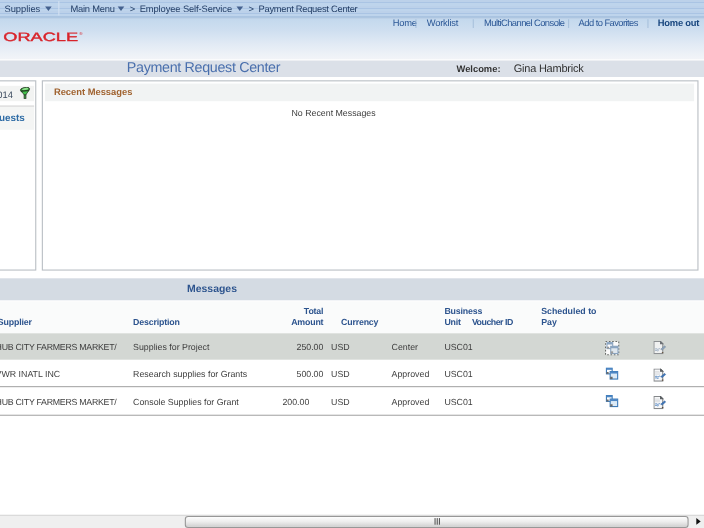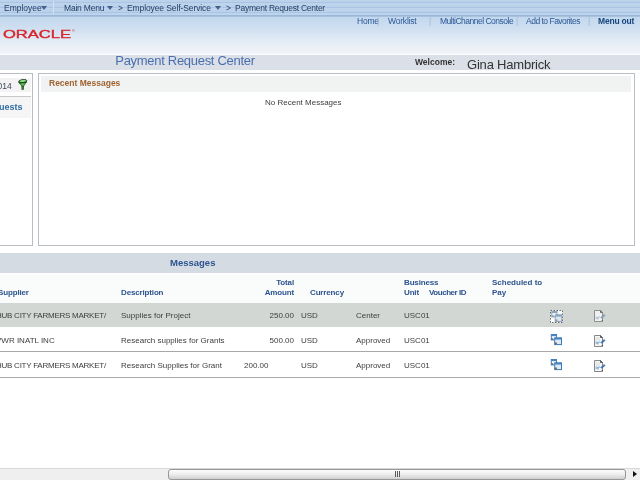--- a/index.html
+++ b/index.html
@@ -19,50 +19,50 @@
   #hdrbar{left:0;top:55px;width:640px;height:15px;background:#dbe0e8;}
   #ptitle{font-size:13px;letter-spacing:-0.3px;font-weight:normal;color:#4a6fad;}
   .panelborder{border:1px solid #b9bec4;background:#ffffff;}
   .hcell{font-size:8px;letter-spacing:-0.15px;font-weight:bold;color:#2d548e;line-height:10px;white-space:pre;}
   .dcell{font-size:8px;color:#3d3d3d;line-height:9px;white-space:pre;}
 </style>
 </head>
 <body>
 
   <div class="abs" id="crumbbar"></div>
-  <div class="abs crumb" style="left:4px;top:0;">Employee</div>
+  <div class="abs crumb" style="left:4px;top:0;">Supplies</div>
   <div class="caret" style="left:41px;top:6px;"></div>
   <div class="abs" style="left:53px;top:1px;width:1px;height:13px;background:#d3e2f2;"></div>
   <div class="abs crumb" style="left:64px;top:0;letter-spacing:-0.2px;">Main Menu</div>
   <div class="caret" style="left:107px;top:6px;"></div>
   <div class="abs crumb" style="left:118px;top:0;">&gt;</div>
   <div class="abs crumb" style="left:127px;top:0;letter-spacing:-0.1px;">Employee Self-Service</div>
   <div class="caret" style="left:215px;top:6px;"></div>
   <div class="abs crumb" style="left:226px;top:0;">&gt;</div>
   <div class="abs crumb" style="left:235px;top:0;letter-spacing:-0.25px;">Payment Request Center</div>
 
   <div class="abs" id="band"></div>
   <span class="toplink" style="left:347px;padding-left:10px;">Home</span>
   <span class="lsep" style="left:377px;">|</span>
   <span class="toplink" style="left:388px;">Worklist</span>
   <span class="lsep" style="left:429px;">|</span>
   <span class="toplink" style="left:440px;letter-spacing:-0.5px;">MultiChannel Console</span>
   <span class="lsep" style="left:516px;">|</span>
   <span class="toplink" style="left:526px;letter-spacing:-0.5px;">Add to Favorites</span>
   <span class="lsep" style="left:588px;">|</span>
-  <span class="toplink" style="left:598px;font-weight:bold;letter-spacing:-0.2px;color:#17457e;">Menu out</span>
+  <span class="toplink" style="left:598px;font-weight:bold;letter-spacing:-0.2px;color:#17457e;">Home out</span>
   <svg class="abs" style="left:3px;top:27px;" width="76" height="13" viewBox="0 0 76 13">
     <text x="0" y="10.5" font-family="Liberation Sans, sans-serif" font-size="11" fill="#d9242b" textLength="68" lengthAdjust="spacingAndGlyphs" stroke="#d9242b" stroke-width="0.35">ORACLE</text>
     <text x="69" y="5" font-family="Liberation Sans, sans-serif" font-size="4" fill="#d9242b">®</text>
   </svg>
 
   <div class="abs" id="hdrbar"></div>
   <div class="abs" id="ptitle" style="left:0px;top:52.5px;width:370px;text-align:center;">Payment Request Center</div>
   <div class="abs" style="left:415px;top:57px;font-size:8.5px;font-weight:bold;color:#333;">Welcome:</div>
-  <div class="abs" style="left:467px;top:57px;font-size:13px;letter-spacing:-0.2px;color:#333;text-align:right;">Gina Hambrick</div>
+  <div class="abs" style="left:467px;top:57px;font-size:10px;letter-spacing:-0.2px;color:#333;text-align:right;">Gina Hambrick</div>
 
   <div class="abs panelborder" style="left:-10px;top:73px;width:41px;height:171px;"></div>
   <div class="abs" style="left:0px;top:78px;width:31px;height:14px;background:#f2f3f2;"></div>
   <div class="abs" style="left:-2.5px;top:81px;font-size:8.5px;color:#3b4a5e;">014</div>
 
   <svg class="abs" style="left:18px;top:79px;" width="10" height="12" viewBox="0 0 10 12">
     <ellipse cx="4.7" cy="2.5" rx="4.2" ry="2" fill="#2f9e35" stroke="#2b3a28" stroke-width="0.8" transform="rotate(-10 4.7 2.5)"></ellipse>
     <path d="M1.3 3.7 L8.2 3.2 L5.4 7.4 L4.2 7.5 Z" fill="#42c24a" stroke="#2b3a28" stroke-width="0.7"></path>
     <ellipse cx="4.9" cy="1.9" rx="2.9" ry="1" fill="#8ee08c" transform="rotate(-10 4.9 1.9)"></ellipse>
     <path d="M1.2 3.9 L8.3 3.4" stroke="#1f3d1f" stroke-width="0.9"></path>
@@ -100,22 +100,22 @@
 
   <div class="abs dcell" style="left:-4px;top:336px;">VWR INATL INC</div>
   <div class="abs dcell" style="left:121px;top:336px;">Research supplies for Grants</div>
   <div class="abs dcell" style="left:244px;top:336px;width:50px;text-align:right;">500.00</div>
   <div class="abs dcell" style="left:301px;top:336px;">USD</div>
   <div class="abs dcell" style="left:356px;top:336px;">Approved</div>
   <div class="abs dcell" style="left:404px;top:336px;">USC01</div>
   <div class="abs" style="left:0px;top:351px;width:640px;height:1px;background:#a8a8a8;"></div>
 
   <div class="abs dcell" style="left:-4px;top:361px;letter-spacing:-0.25px;">HUB CITY FARMERS MARKET/</div>
-  <div class="abs dcell" style="left:121px;top:361px;">Research Supplies for Grant</div>
-  <div class="abs dcell" style="left:244px;top:361px;width:50px;text-align:left;">200.00</div>
+  <div class="abs dcell" style="left:121px;top:361px;">Console Supplies for Grant</div>
+  <div class="abs dcell" style="left:244px;top:361px;width:50px;text-align:center;">200.00</div>
   <div class="abs dcell" style="left:301px;top:361px;">USD</div>
   <div class="abs dcell" style="left:356px;top:361px;">Approved</div>
   <div class="abs dcell" style="left:404px;top:361px;">USC01</div>
   <div class="abs" style="left:0px;top:377px;width:640px;height:1px;background:#a8a8a8;"></div>
 
   <svg class="abs" style="left:549.5px;top:309.5px;" width="14" height="14" viewBox="0 0 14 14">
     <rect x="0.5" y="0.5" width="12" height="12" fill="#fbfbfb" stroke="#6a6d6a" stroke-dasharray="1.5,1.5"></rect>
     <rect x="1.8" y="1.5" width="5.2" height="5.4" fill="#ffffff" stroke="#8aa4c0" stroke-width="1"></rect>
     <rect x="1.8" y="1.5" width="5.2" height="1.7" fill="#8aa4c0"></rect>
     <rect x="1.8" y="5.2" width="2" height="1.7" fill="#9a9a9a"></rect>

